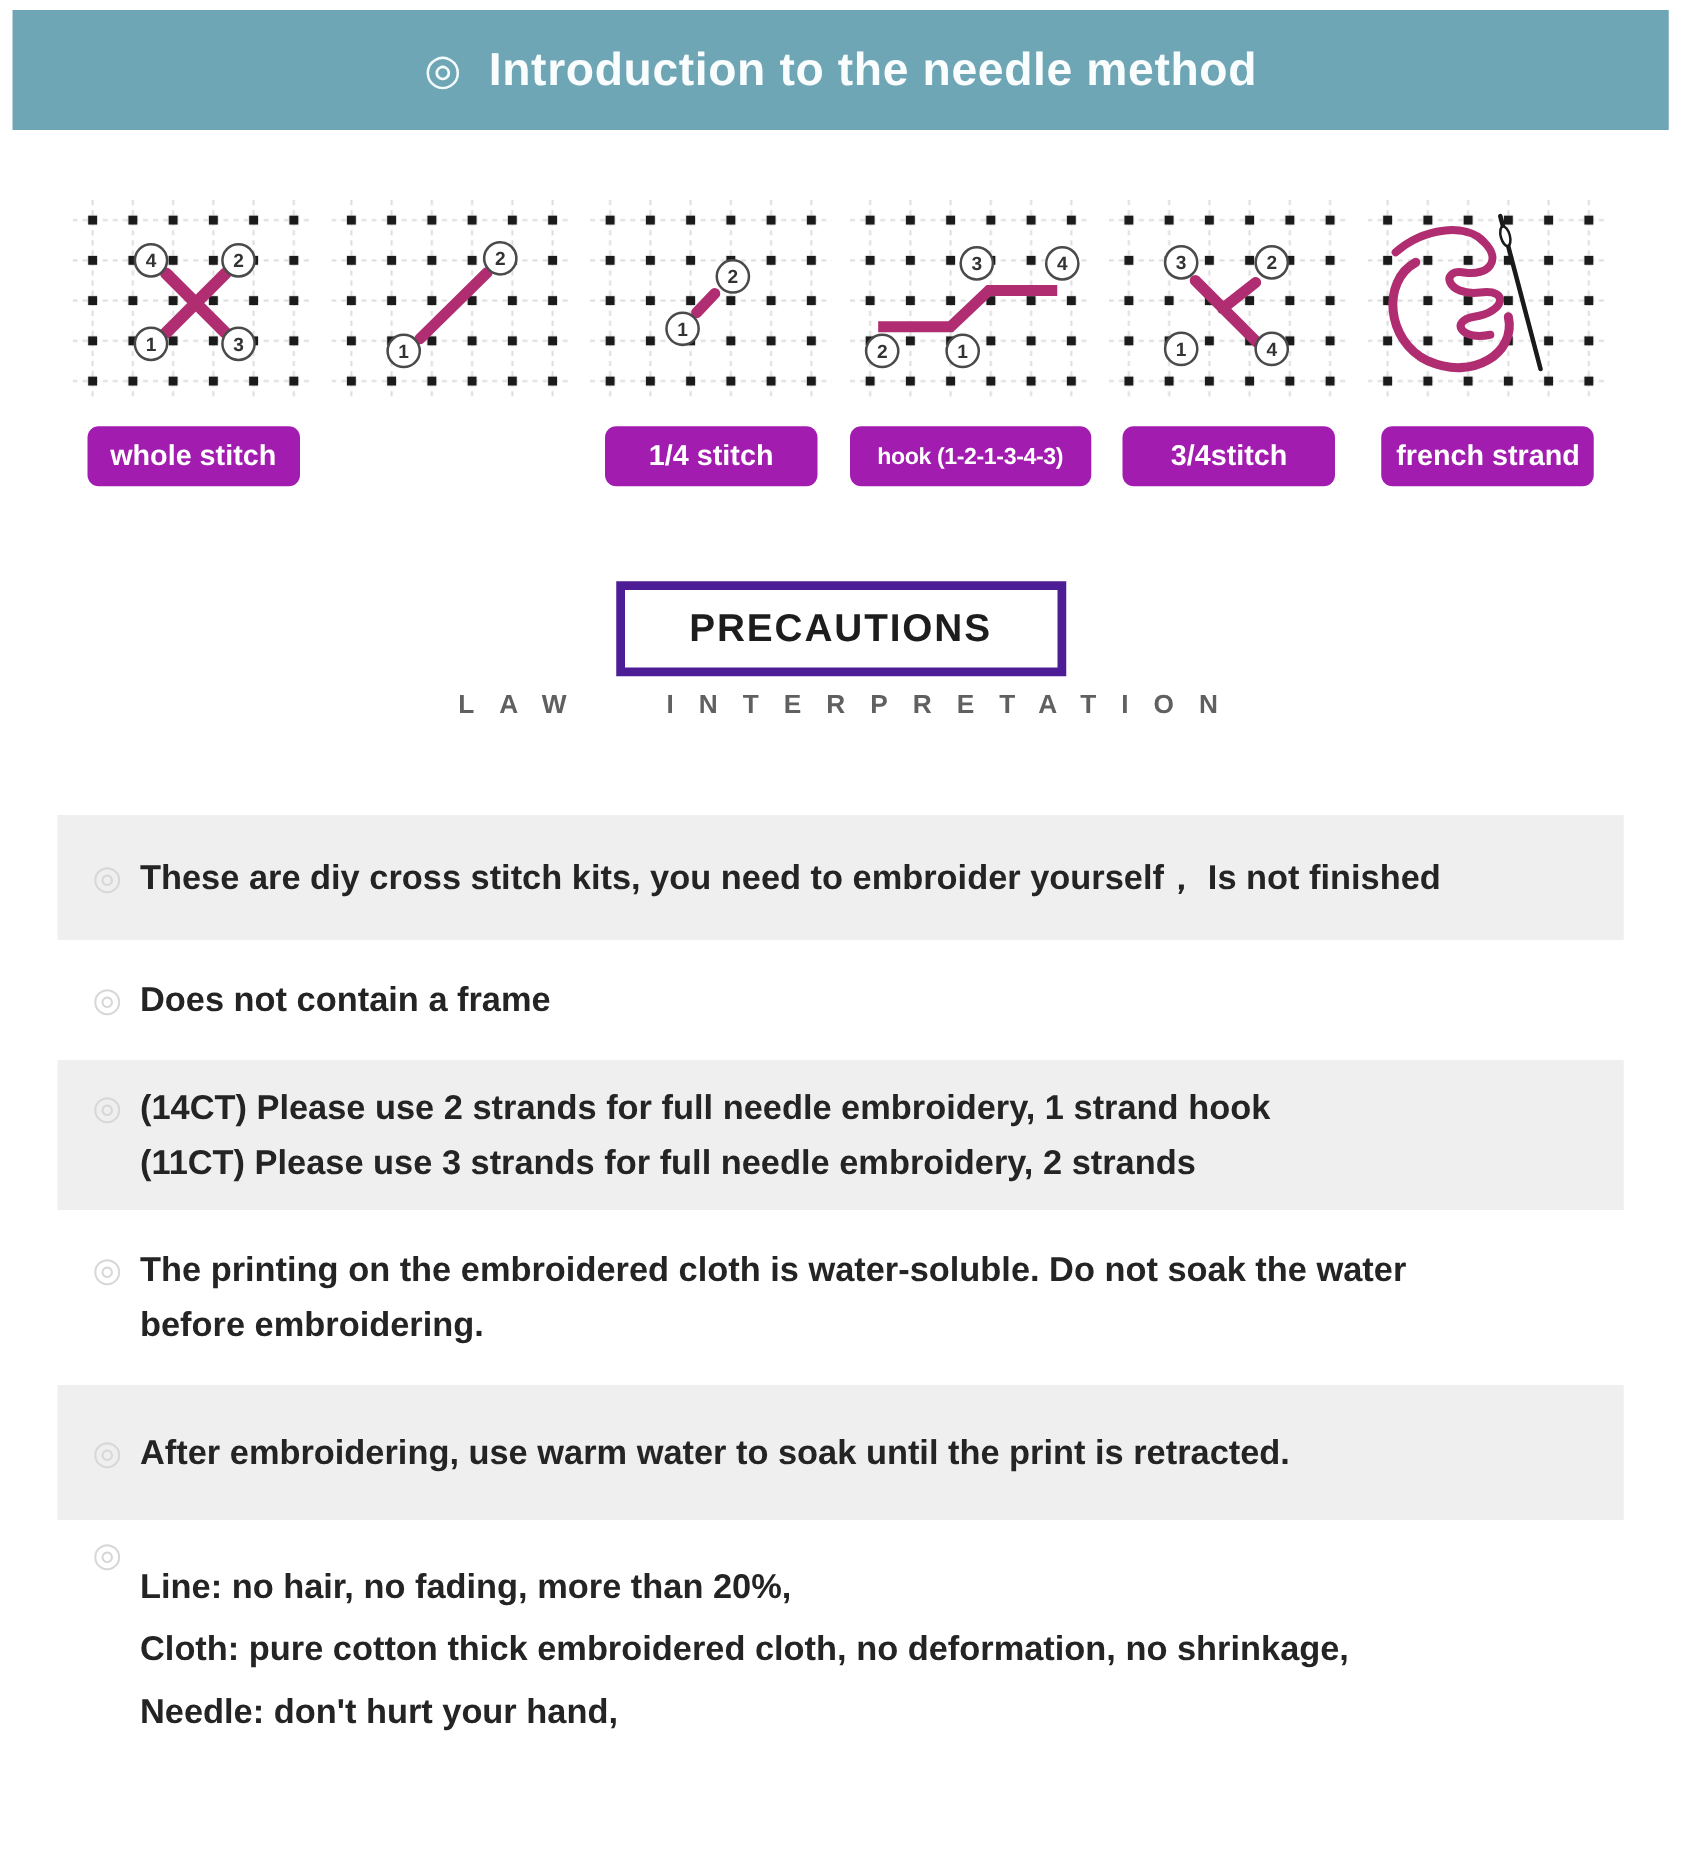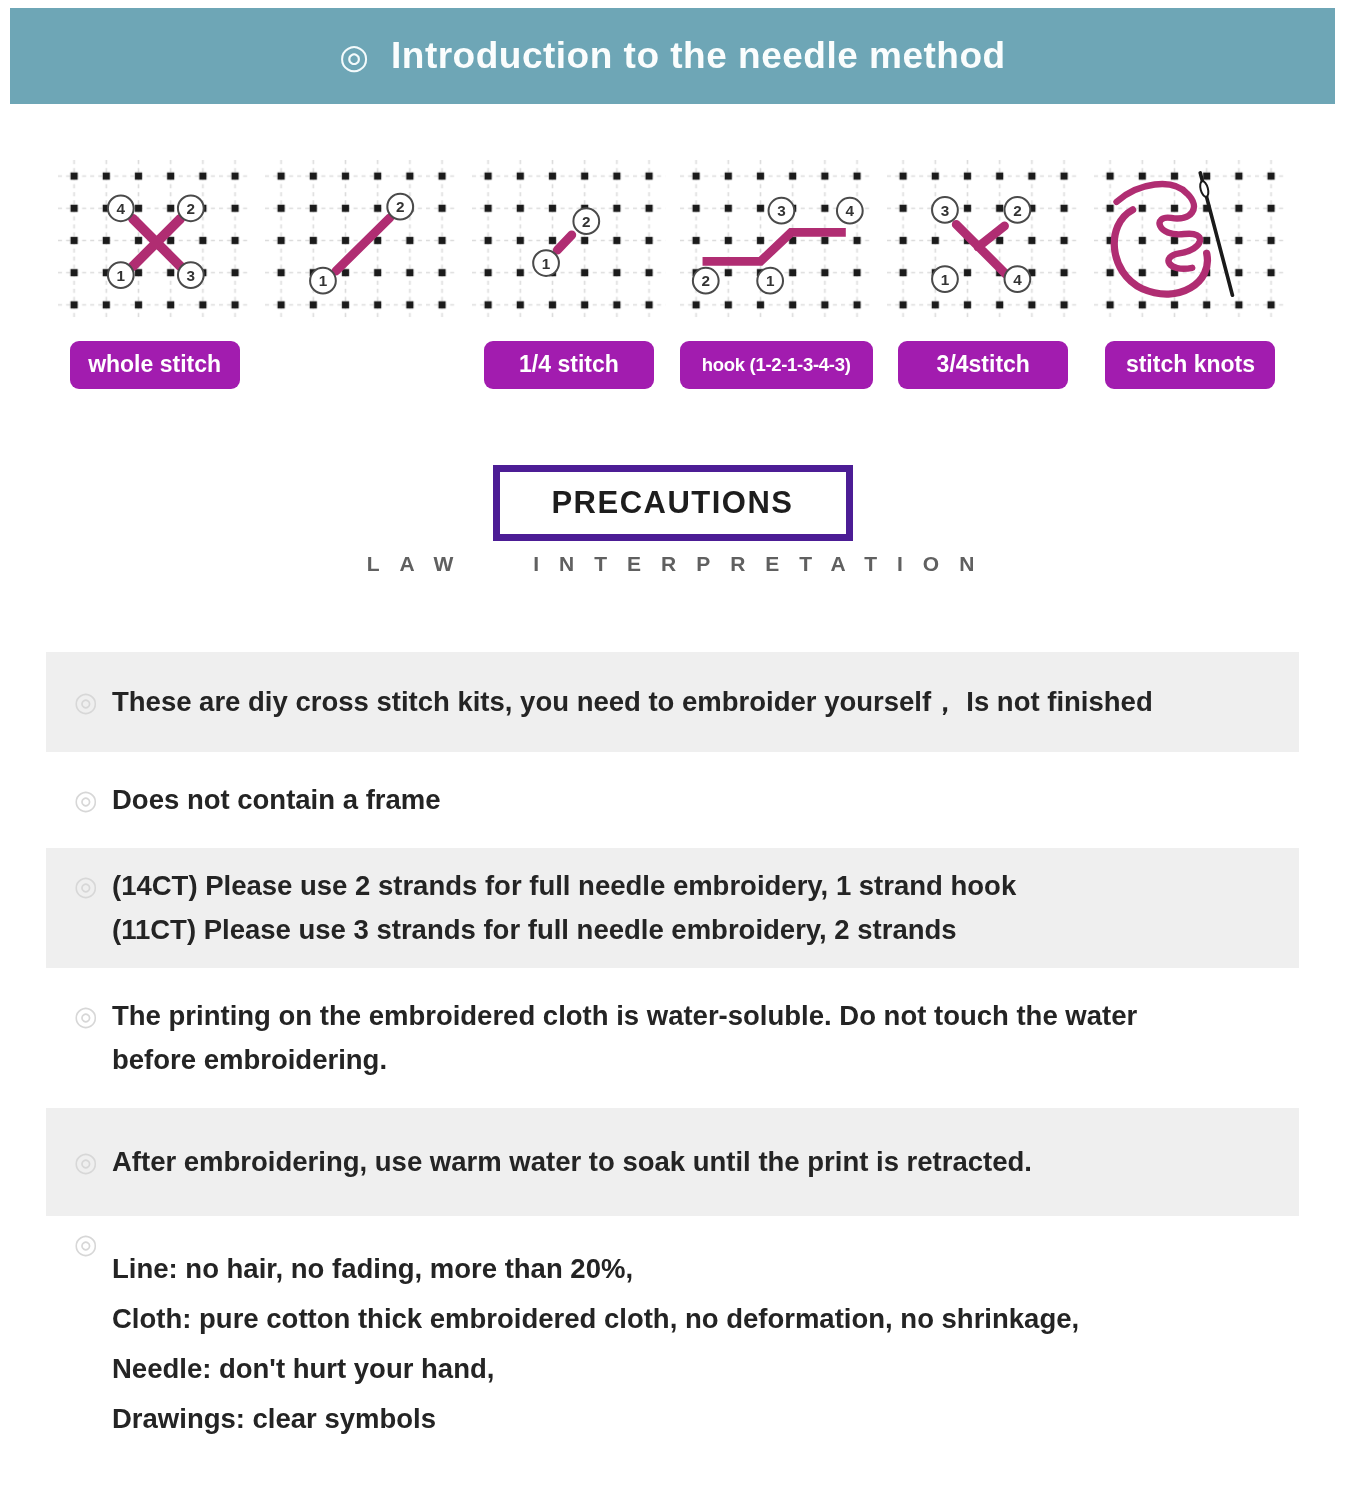--- a/index.html
+++ b/index.html
@@ -174,21 +174,21 @@
       <rect width="240" height="200" fill="url(#gp)"></rect>
       <g stroke="#b02d72" fill="none" stroke-linecap="round">
         <path d="M48,62 C14,80 18,140 60,160 C105,180 148,152 140,116" stroke-width="9"></path>
         <path d="M28,52 C55,28 98,22 116,42 C134,60 120,76 96,72 C72,68 78,96 112,92 C142,88 136,112 106,116 C82,120 92,140 122,134" stroke-width="8"></path>
       </g>
       <g>
         <line x1="132" y1="16" x2="172" y2="168" stroke="#1a1a1a" stroke-width="4.5" stroke-linecap="round"></line>
         <ellipse cx="137" cy="36" rx="4.5" ry="10" fill="#ffffff" stroke="#1a1a1a" stroke-width="2.5" transform="rotate(-15 137 36)"></ellipse>
       </g>
     </svg>
-    <div class="panel-label">stitch knots</div>
+    <div class="panel-label">french strand</div>
   </div>
 
 </div>
 
 <div class="precautions-box">
   <span>PRECAUTIONS</span>
 </div>
 <div class="subtitle">LAW INTERPRETATION</div>
 
 <div class="rows">
@@ -213,21 +213,21 @@
       <span>(14CT) Please use 2 strands for full needle embroidery, 1 strand hook</span>
     </div>
     <div class="line">
       <span>(11CT) Please use 3 strands for full needle embroidery, 2 strands</span>
     </div>
   </div>
 
   <div class="row r4">
     <div class="line">
       <span class="bullet">◎</span>
-      <span>The printing on the embroidered cloth is water-soluble. Do not touch the water</span>
+      <span>The printing on the embroidered cloth is water-soluble. Do not soak the water</span>
     </div>
     <div class="line">
       <span>before embroidering.</span>
     </div>
   </div>
 
   <div class="row gray r5">
     <div class="line">
       <span class="bullet">◎</span>
       <span>After embroidering, use warm water to soak until the print is retracted.</span>
@@ -240,18 +240,15 @@
     </div>
     <div class="line">
       <span>Line:  no hair, no fading, more than 20%,</span>
     </div>
     <div class="line">
       <span>Cloth:  pure cotton thick embroidered cloth, no deformation, no shrinkage,</span>
     </div>
     <div class="line">
       <span>Needle:  don't hurt your hand,</span>
     </div>
-    <div class="line">
-      <span>Drawings:  clear symbols</span>
-    </div>
   </div>
 
 </div>
 
 </body></html>

